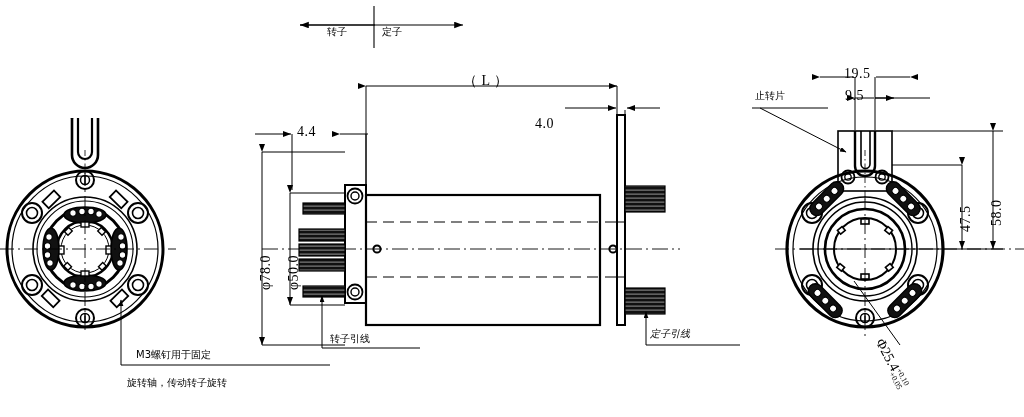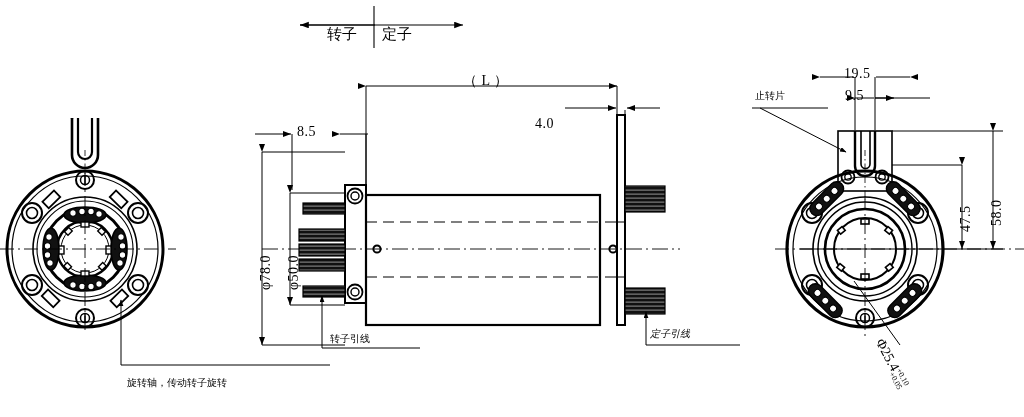--- a/index.html
+++ b/index.html
@@ -9,21 +9,21 @@
     position:relative;overflow:hidden;
   }
   #stage{position:absolute;left:0;top:0;width:1024px;height:417px;}
   svg{position:absolute;left:0;top:0;}
   .lbl{
     position:absolute;
     font-family:"Liberation Serif",serif;
     color:#000;white-space:nowrap;
   }
   .dim{font-size:14px;letter-spacing:.5px;}
-  .cn{font-size:15px;font-family:"DejaVu Sans",sans-serif;}
+  .cn{font-size:10px;font-family:"DejaVu Sans",sans-serif;}
   .cn-s{font-size:10px;font-family:"DejaVu Sans",sans-serif;}
   .vert{transform-origin:left top;}
   .tol{font-size:8px;line-height:8px;display:inline-block;vertical-align:middle;}
   .tolwrap{display:inline-block;vertical-align:middle;}
 </style>
 </head>
 <body>
 
 <div id="stage">
 
@@ -339,35 +339,36 @@
     <g stroke="#000" stroke-width="1" fill="none">
       <line x1="854" y1="281" x2="900" y2="345"></line>
     </g>
   </svg>
 
   <div class="lbl cn" style="left:327px;top:25px;">转子</div>
   <div class="lbl cn" style="left:382px;top:25px;">定子</div>
 
   <div class="lbl dim" style="left:463px;top:72px;">（ L ）</div>
   <div class="lbl dim" style="left:535px;top:116px;">4.0</div>
-  <div class="lbl dim" style="left:297px;top:124px;">8.5</div>
+  <div class="lbl dim" style="left:297px;top:124px;">4.4</div>
 
   <div class="lbl dim vert" style="left:258px;top:290px;transform:rotate(-90deg);">φ78.0</div>
   <div class="lbl dim vert" style="left:286px;top:290px;transform:rotate(-90deg);">φ50.0</div>
 
   <div class="lbl dim" style="left:844px;top:66px;">19.5</div>
   <div class="lbl dim" style="left:845px;top:88px;">9.5</div>
 
   <div class="lbl dim vert" style="left:958px;top:232px;transform:rotate(-90deg);">47.5</div>
   <div class="lbl dim vert" style="left:989px;top:226px;transform:rotate(-90deg);">58.0</div>
 
   <div class="lbl cn-s" style="left:755px;top:89px;">止转片</div>
   <div class="lbl cn-s" style="left:330px;top:332px;font-family:Liberation Mono, monospace;">转子引线</div>
   <div class="lbl cn-s" style="left:650px;top:327px;font-style:italic;">定子引线</div>
 
+  <div class="lbl cn-s" style="left:136px;top:348px;">M3螺钉用于固定</div>
   <div class="lbl cn-s" style="left:127px;top:376px;">旋转轴，传动转子旋转</div>
 
   <div style="position:absolute;left:886px;top:336px;transform:rotate(62deg);transform-origin:left top;white-space:nowrap;font-family:'Liberation Serif',serif;font-size:14px;color:#000;">
     <span>Φ25.4</span><span class="tolwrap">
       <span class="tol" style="display:block;">+0.10</span>
       <span class="tol" style="display:block;">+0.05</span>
     </span>
   </div>
 
 </div>

